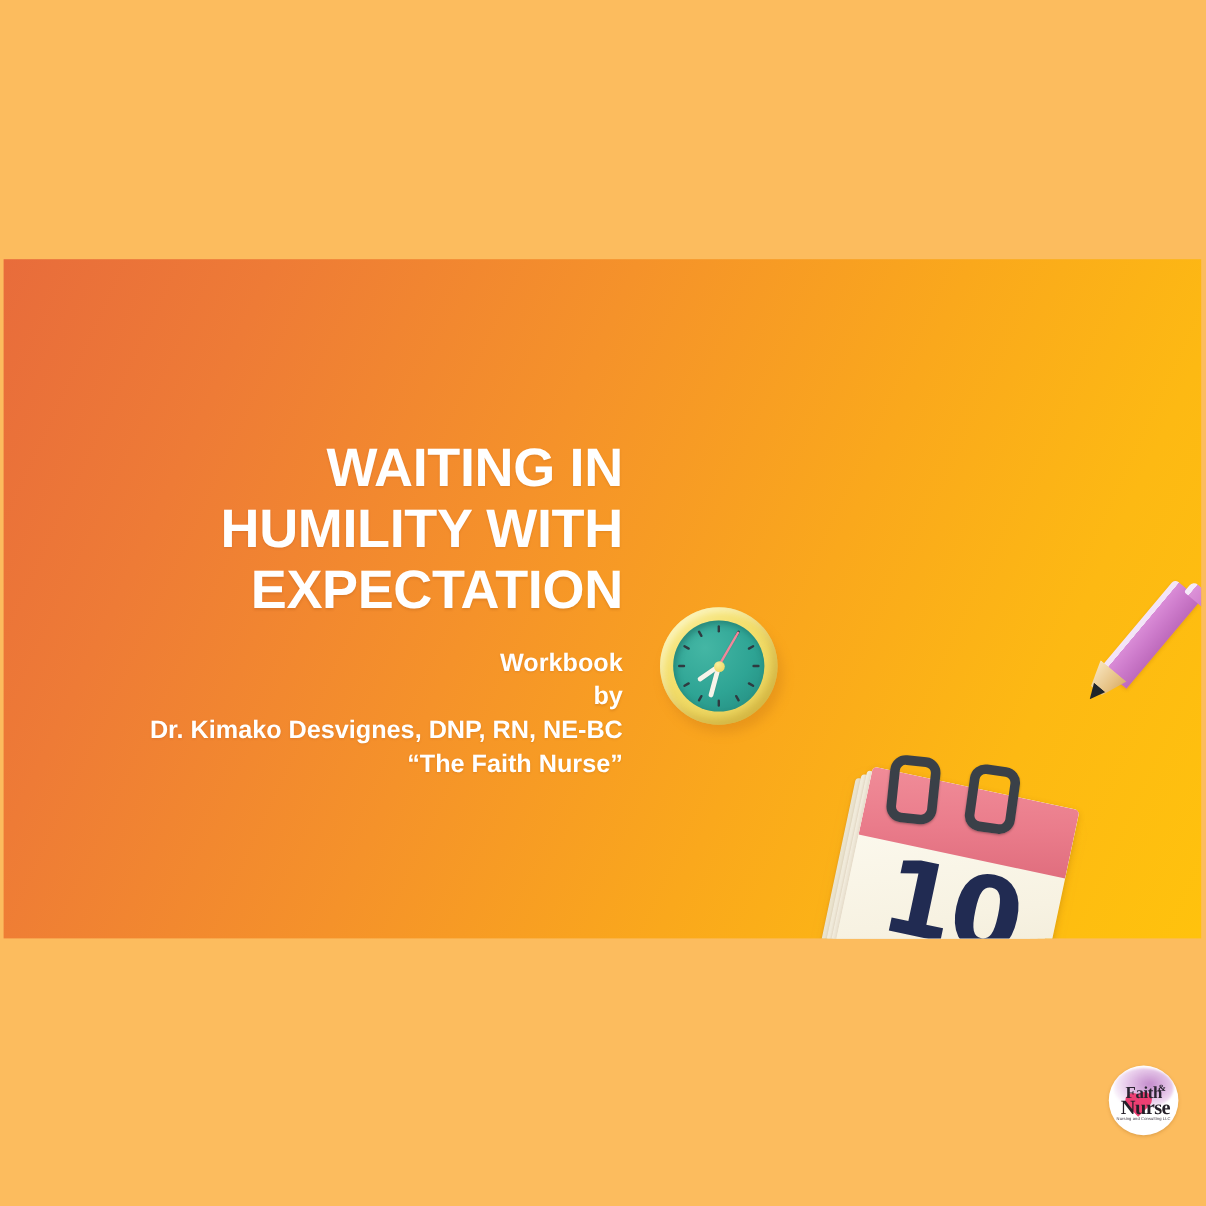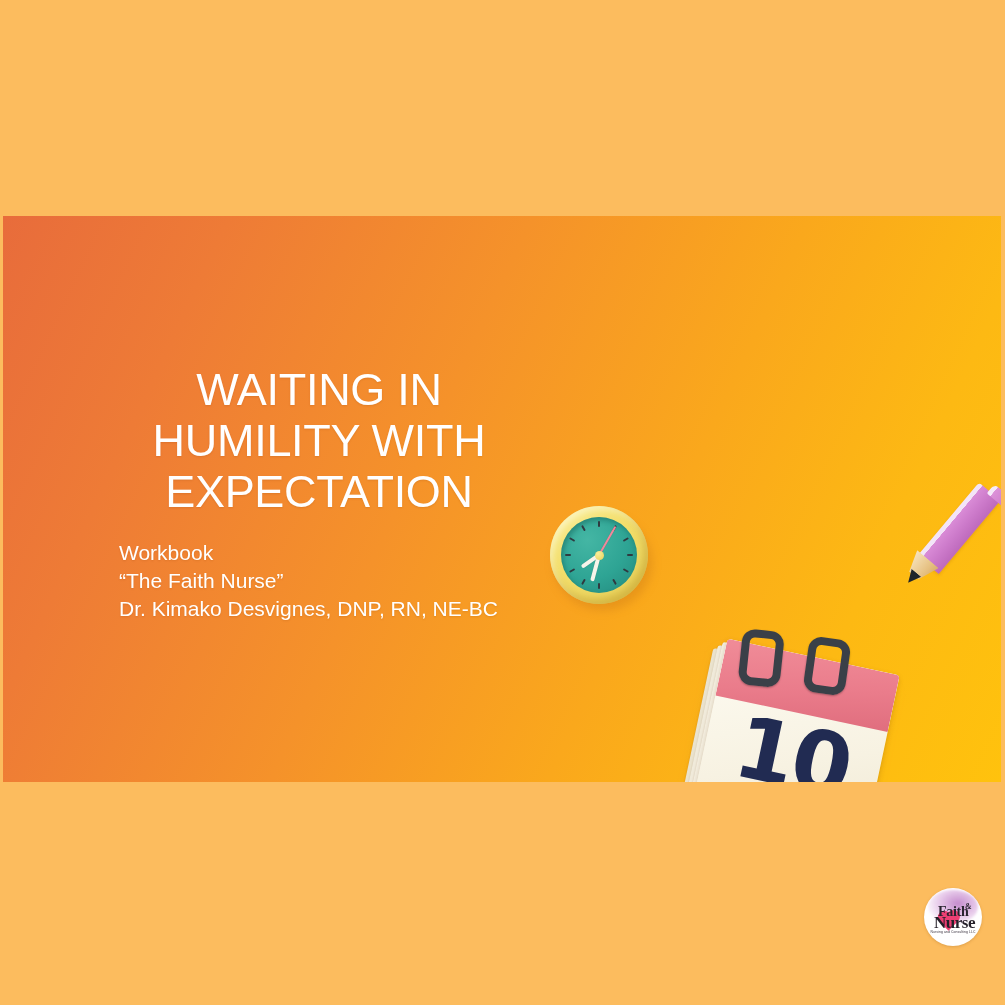--- a/index.html
+++ b/index.html
@@ -42,31 +42,31 @@
     position: absolute;
     left: 116px;
     top: 148px;
     width: 400px;
   }
   #title {
     margin: 0;
     color: #FFFFFF;
     font-size: 45px;
     line-height: 51px;
-    font-weight: 400;
+    font-weight: 700;
     letter-spacing: -0.3px;
-    text-align: center;
+    text-align: right;
     text-shadow: 0 1px 2px rgba(140,60,10,0.18);
   }
   #subtitle {
     margin: 0;
     padding-top: 22px;
     color: #FFFFFF;
-    text-align: left;
-    font-weight: 400;
+    text-align: right;
+    font-weight: 700;
     text-shadow: 0 1px 2px rgba(140,60,10,0.18);
   }
   .sub-line {
     display: block;
     line-height: 28px;
   }
   .sub-small { font-size: 21px; }
   .sub-name  { font-size: 21px; }
 
   
@@ -352,22 +352,23 @@
 <body>
 
 <div id="page">
 
   <div id="slide">
 
     <div id="text-block">
       <h1 id="title">WAITING IN HUMILITY WITH EXPECTATION</h1>
       <div id="subtitle">
         <span class="sub-line sub-small">Workbook</span>
+        <span class="sub-line sub-small">by</span>
+        <span class="sub-line sub-name">Dr. Kimako Desvignes, DNP, RN, NE-BC</span>
         <span class="sub-line sub-small">“The Faith Nurse”</span>
-        <span class="sub-line sub-name">Dr. Kimako Desvignes, DNP, RN, NE-BC</span>
       </div>
     </div>
 
     <div id="clock">
       <div class="shadow"></div>
       <div class="bezel"></div>
       <div class="face">
         <div class="tick" style="transform:rotate(0deg)"></div>
         <div class="tick" style="transform:rotate(30deg)"></div>
         <div class="tick" style="transform:rotate(60deg)"></div>

